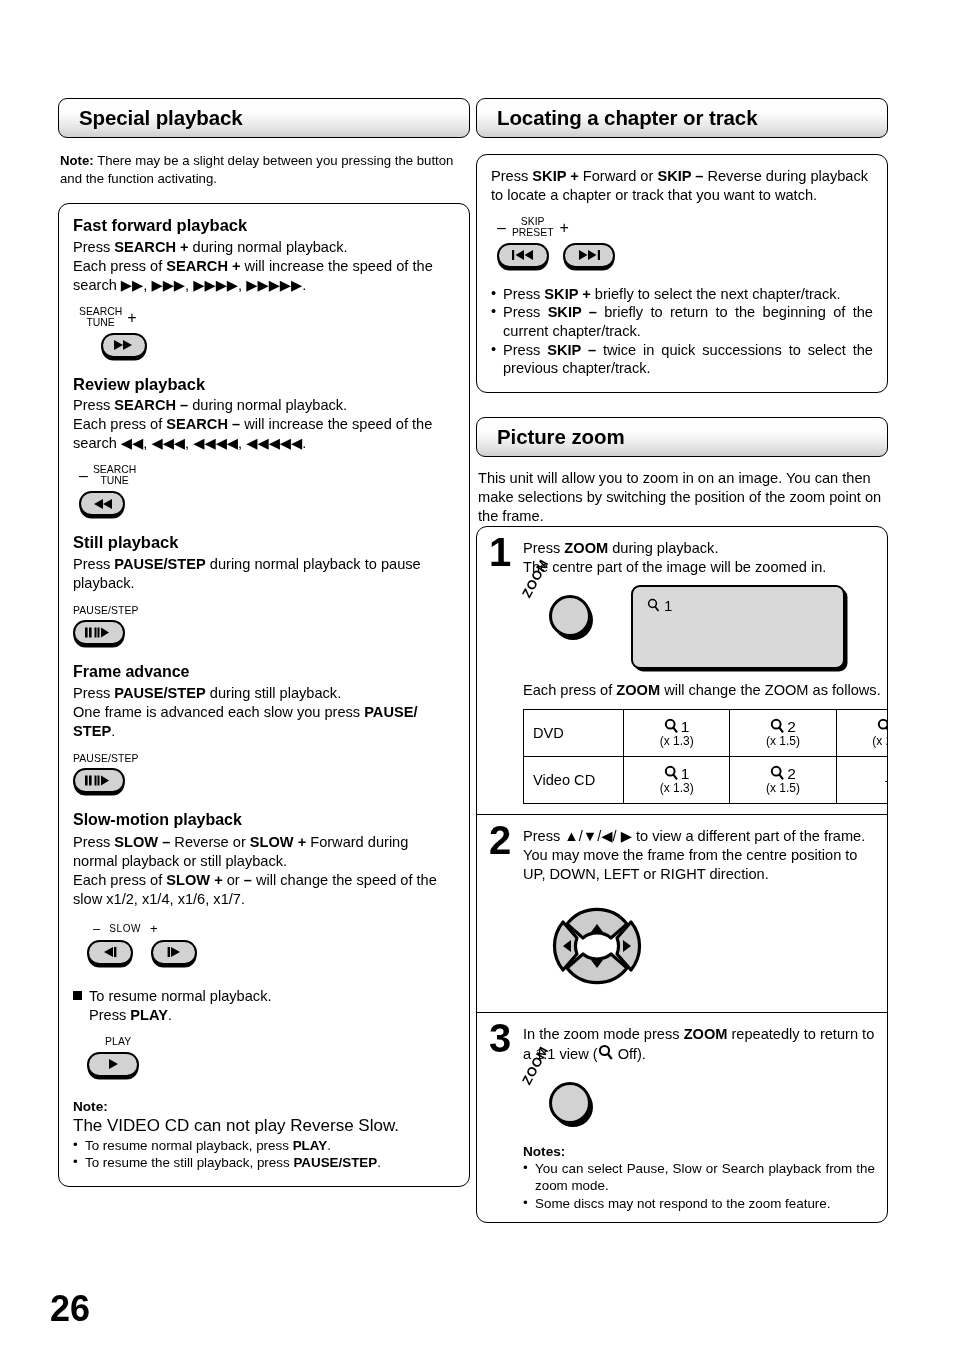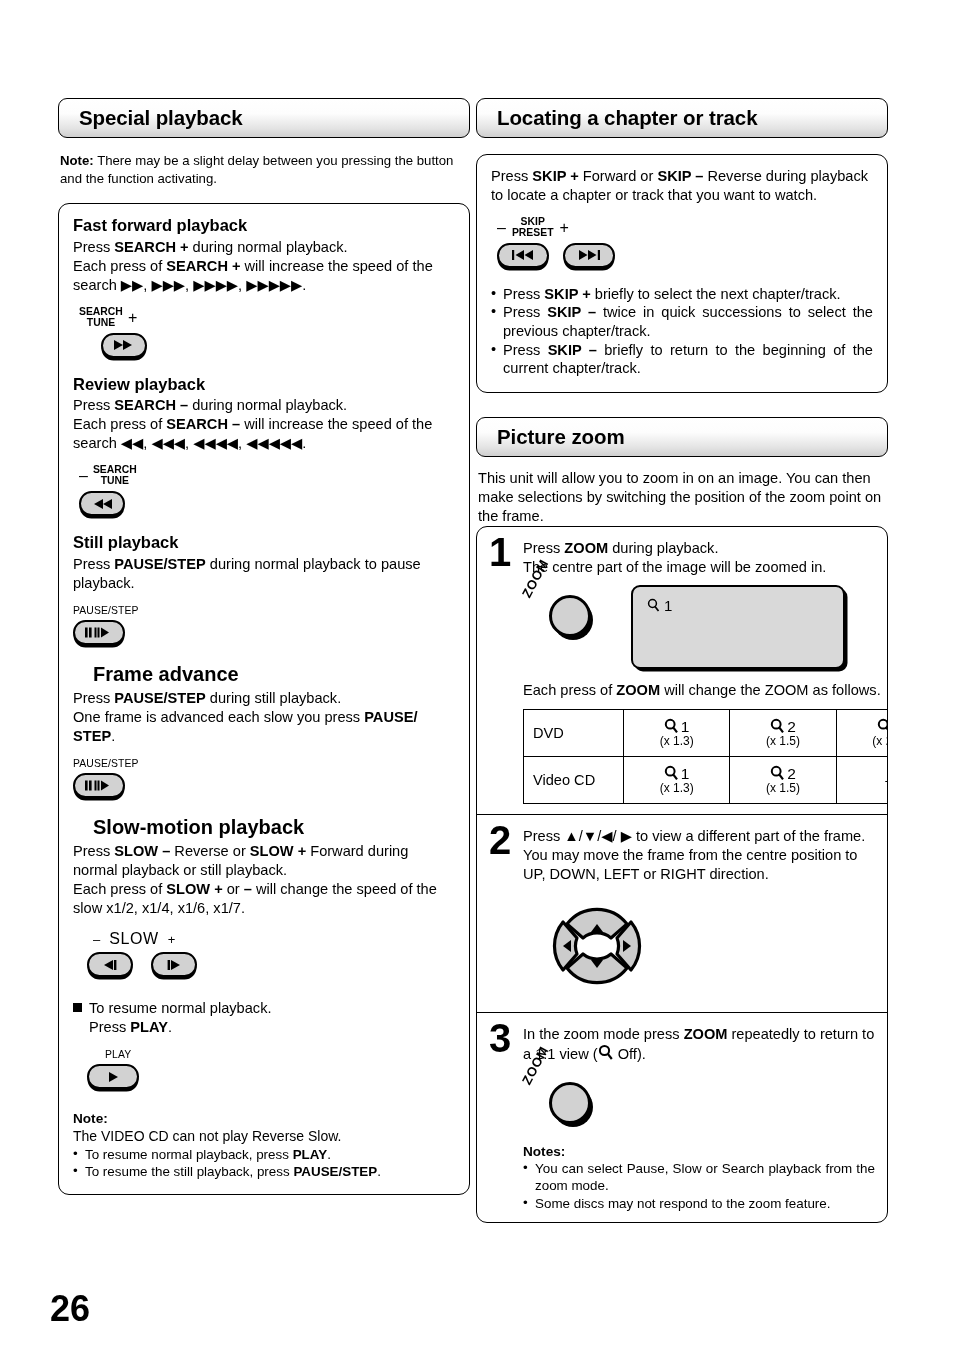--- a/index.html
+++ b/index.html
@@ -40,21 +40,21 @@
     padding: 12px 14px 14px 14px;
   }
 
   
   .note-out { font-size: 13.2px; line-height: 1.33; margin: 14px 2px 16px 2px; }
   .note-out b { font-weight: bold; }
 
   h3.sub {
     font-size: 16.5px; font-weight: bold; margin: 0 0 2px 0; line-height: 1.2;
   }
-  h3.sub.big { font-size: 20px; margin-bottom: 3px; margin-left: 20px; }
+  h3.sub.big { font-size: 16px; margin-bottom: 3px; }
 
   p.body {
     font-size: 14.6px; line-height: 1.3; margin: 0;
   }
   p.body b { font-weight: bold; }
 
   .gap-sm { height: 12px; }
   .gap-md { height: 17px; }
   .gap-lg { height: 22px; }
 
@@ -73,21 +73,21 @@
     font-size: 11px;
     letter-spacing: -0.5px;
   }
   .rbtn.wide { width: 52px; }
   .rbtn svg { display: block; }
 
   .btn-row { display: flex; gap: 20px; align-items: flex-start; }
 
   
   .lblgrp { display: flex; align-items: center; gap: 5px; }
-  .lbl-stack { display: flex; flex-direction: column; line-height: 1.05; font-weight: bold; }
+  .lbl-stack { display: flex; flex-direction: column; line-height: 1.05; }
   .lbl-stack span { font-size: 10.4px; }
   .lbl-c { text-align: center; }
 
   .square-bullet {
     display: inline-block; width: 9px; height: 9px; background: #000;
     margin-right: 7px; vertical-align: 1px;
   }
 
   ul.dots { margin: 0; padding: 0; list-style: none; }
   ul.dots li {
@@ -276,21 +276,21 @@
       <h3 class="sub big">Slow-motion playback</h3>
       <p class="body">
         <span>Press </span><b>SLOW –</b><span> Reverse or </span><b>SLOW +</b><span> Forward during normal playback or still playback.</span><br>
         <span>Each press of </span><b>SLOW +</b><span> or </span><b>–</b><span> will change the speed of the slow x1/2, x1/4, x1/6, x1/7.</span>
       </p>
 
       <div class="gap-sm"></div>
       <div style="margin-left:14px">
         <div class="lblgrp" style="gap:9px;margin-left:6px">
           <span style="font-size:13px">–</span>
-          <span style="font-size:16px;letter-spacing:.6px">SLOW</span>
+          <span style="font-size:10px;letter-spacing:.6px">SLOW</span>
           <span style="font-size:13px">+</span>
         </div>
         <div class="btn-row" style="margin-top:4px;gap:18px">
           <div class="rbtn">
             <svg width="24" height="12" viewBox="0 0 24 12">
               <polygon points="15,1 6,6 15,11" fill="#000"></polygon>
               <rect x="16" y="1" width="2.4" height="10" fill="#000"></rect>
             </svg>
           </div>
           <div class="rbtn">
@@ -316,21 +316,21 @@
           <svg width="26" height="12" viewBox="0 0 26 12">
             <polygon points="9,1 18,6 9,11" fill="#000"></polygon>
           </svg>
         </div>
       </div>
 
       <div class="gap-lg"></div>
 
       <div>
         <div class="notes-h">Note:</div>
-        <div style="font-size:14px;line-height:1.3">The VIDEO CD can not play Reverse Slow.</div>
+        <div style="font-size:17px;line-height:1.3">The VIDEO CD can not play Reverse Slow.</div>
         <ul class="dots small">
           <li><span>To resume normal playback, press </span><b>PLAY</b><span>.</span></li>
           <li><span>To resume the still playback, press </span><b>PAUSE/STEP</b><span>.</span></li>
         </ul>
       </div>
 
     </div>
   </div>
 
   <div class="col col-right">
@@ -371,22 +371,22 @@
               <rect x="23.8" y="1" width="2.2" height="10" fill="#000"></rect>
             </svg>
           </div>
         </div>
       </div>
 
       <div class="gap-md"></div>
 
       <ul class="dots">
         <li><span>Press </span><b>SKIP +</b><span> briefly to select the next chapter/track.</span></li>
+        <li><span>Press </span><b>SKIP –</b><span> briefly to return to the beginning of the current chapter/track.</span></li>
         <li><span>Press </span><b>SKIP –</b><span> twice in quick successions to select the previous chapter/track.</span></li>
-        <li><span>Press </span><b>SKIP –</b><span> briefly to return to the beginning of the current chapter/track.</span></li>
       </ul>
     </div>
 
     <div style="height:24px"></div>
 
     <div class="sec-head">
       <span>Picture zoom</span>
     </div>
 
     <p class="body" style="margin:12px 2px 0 2px">This unit will allow you to zoom in on an image. You can then make selections by switching the position of the zoom point on the frame.</p>

